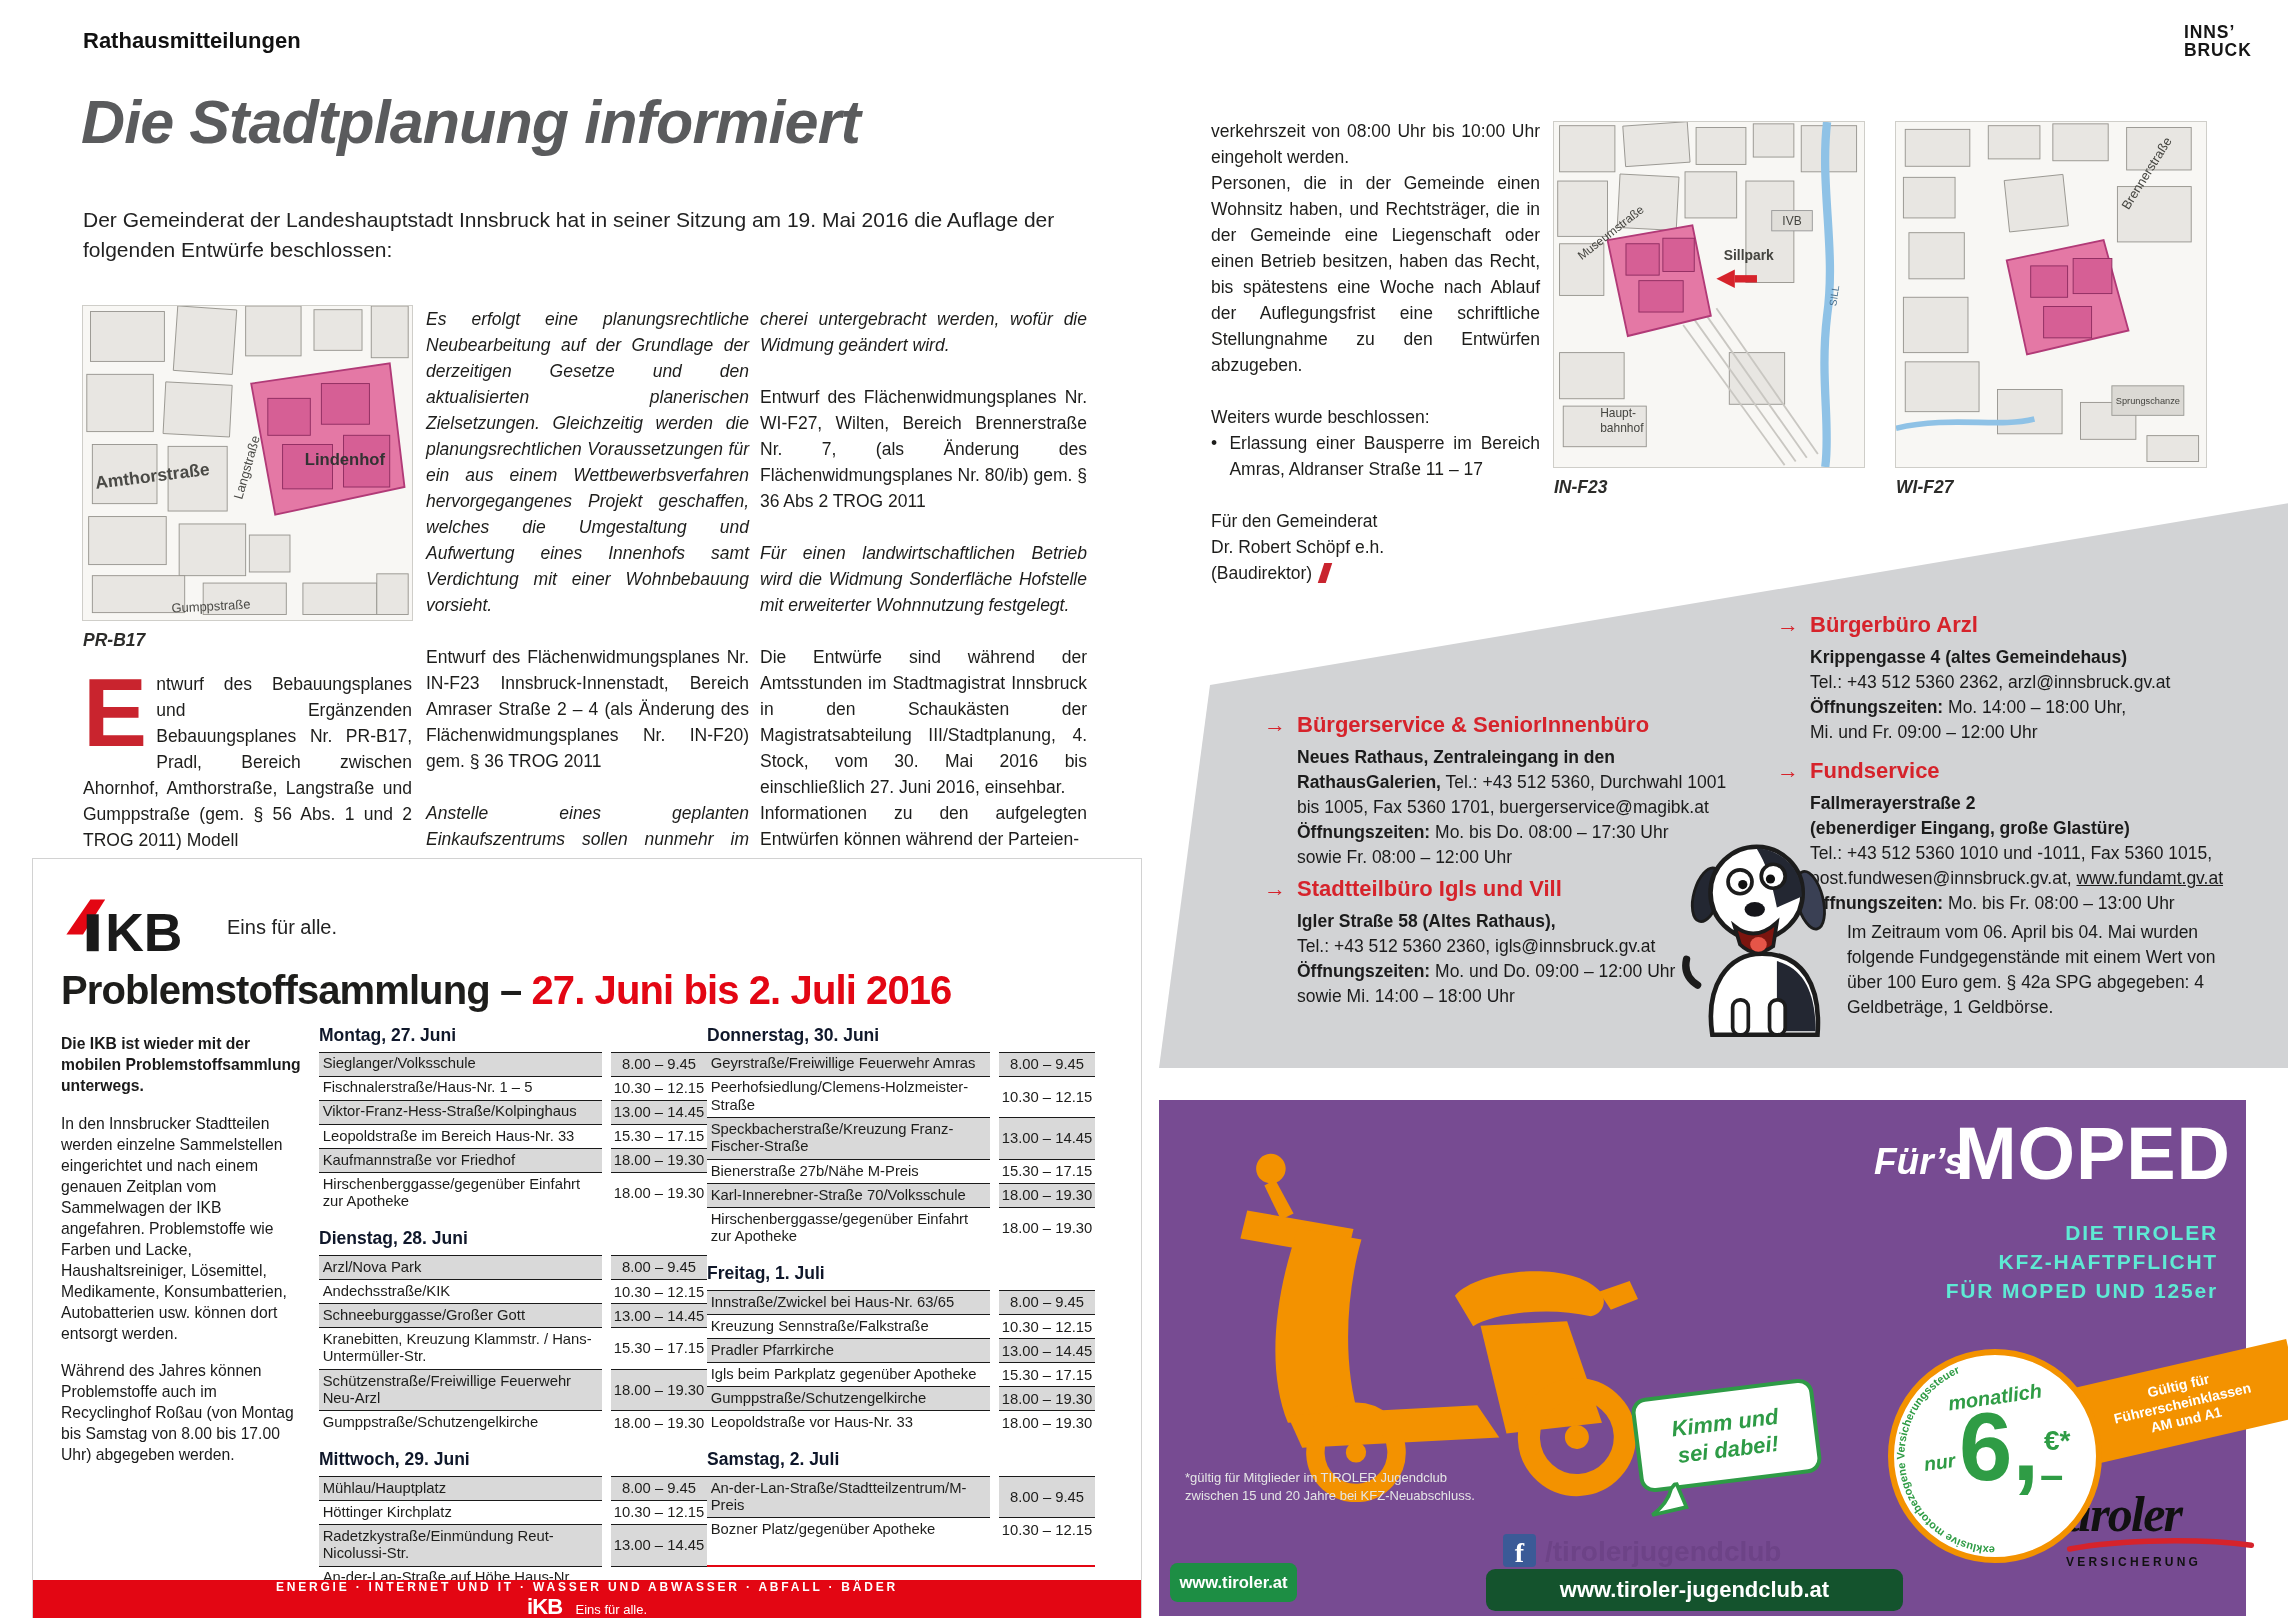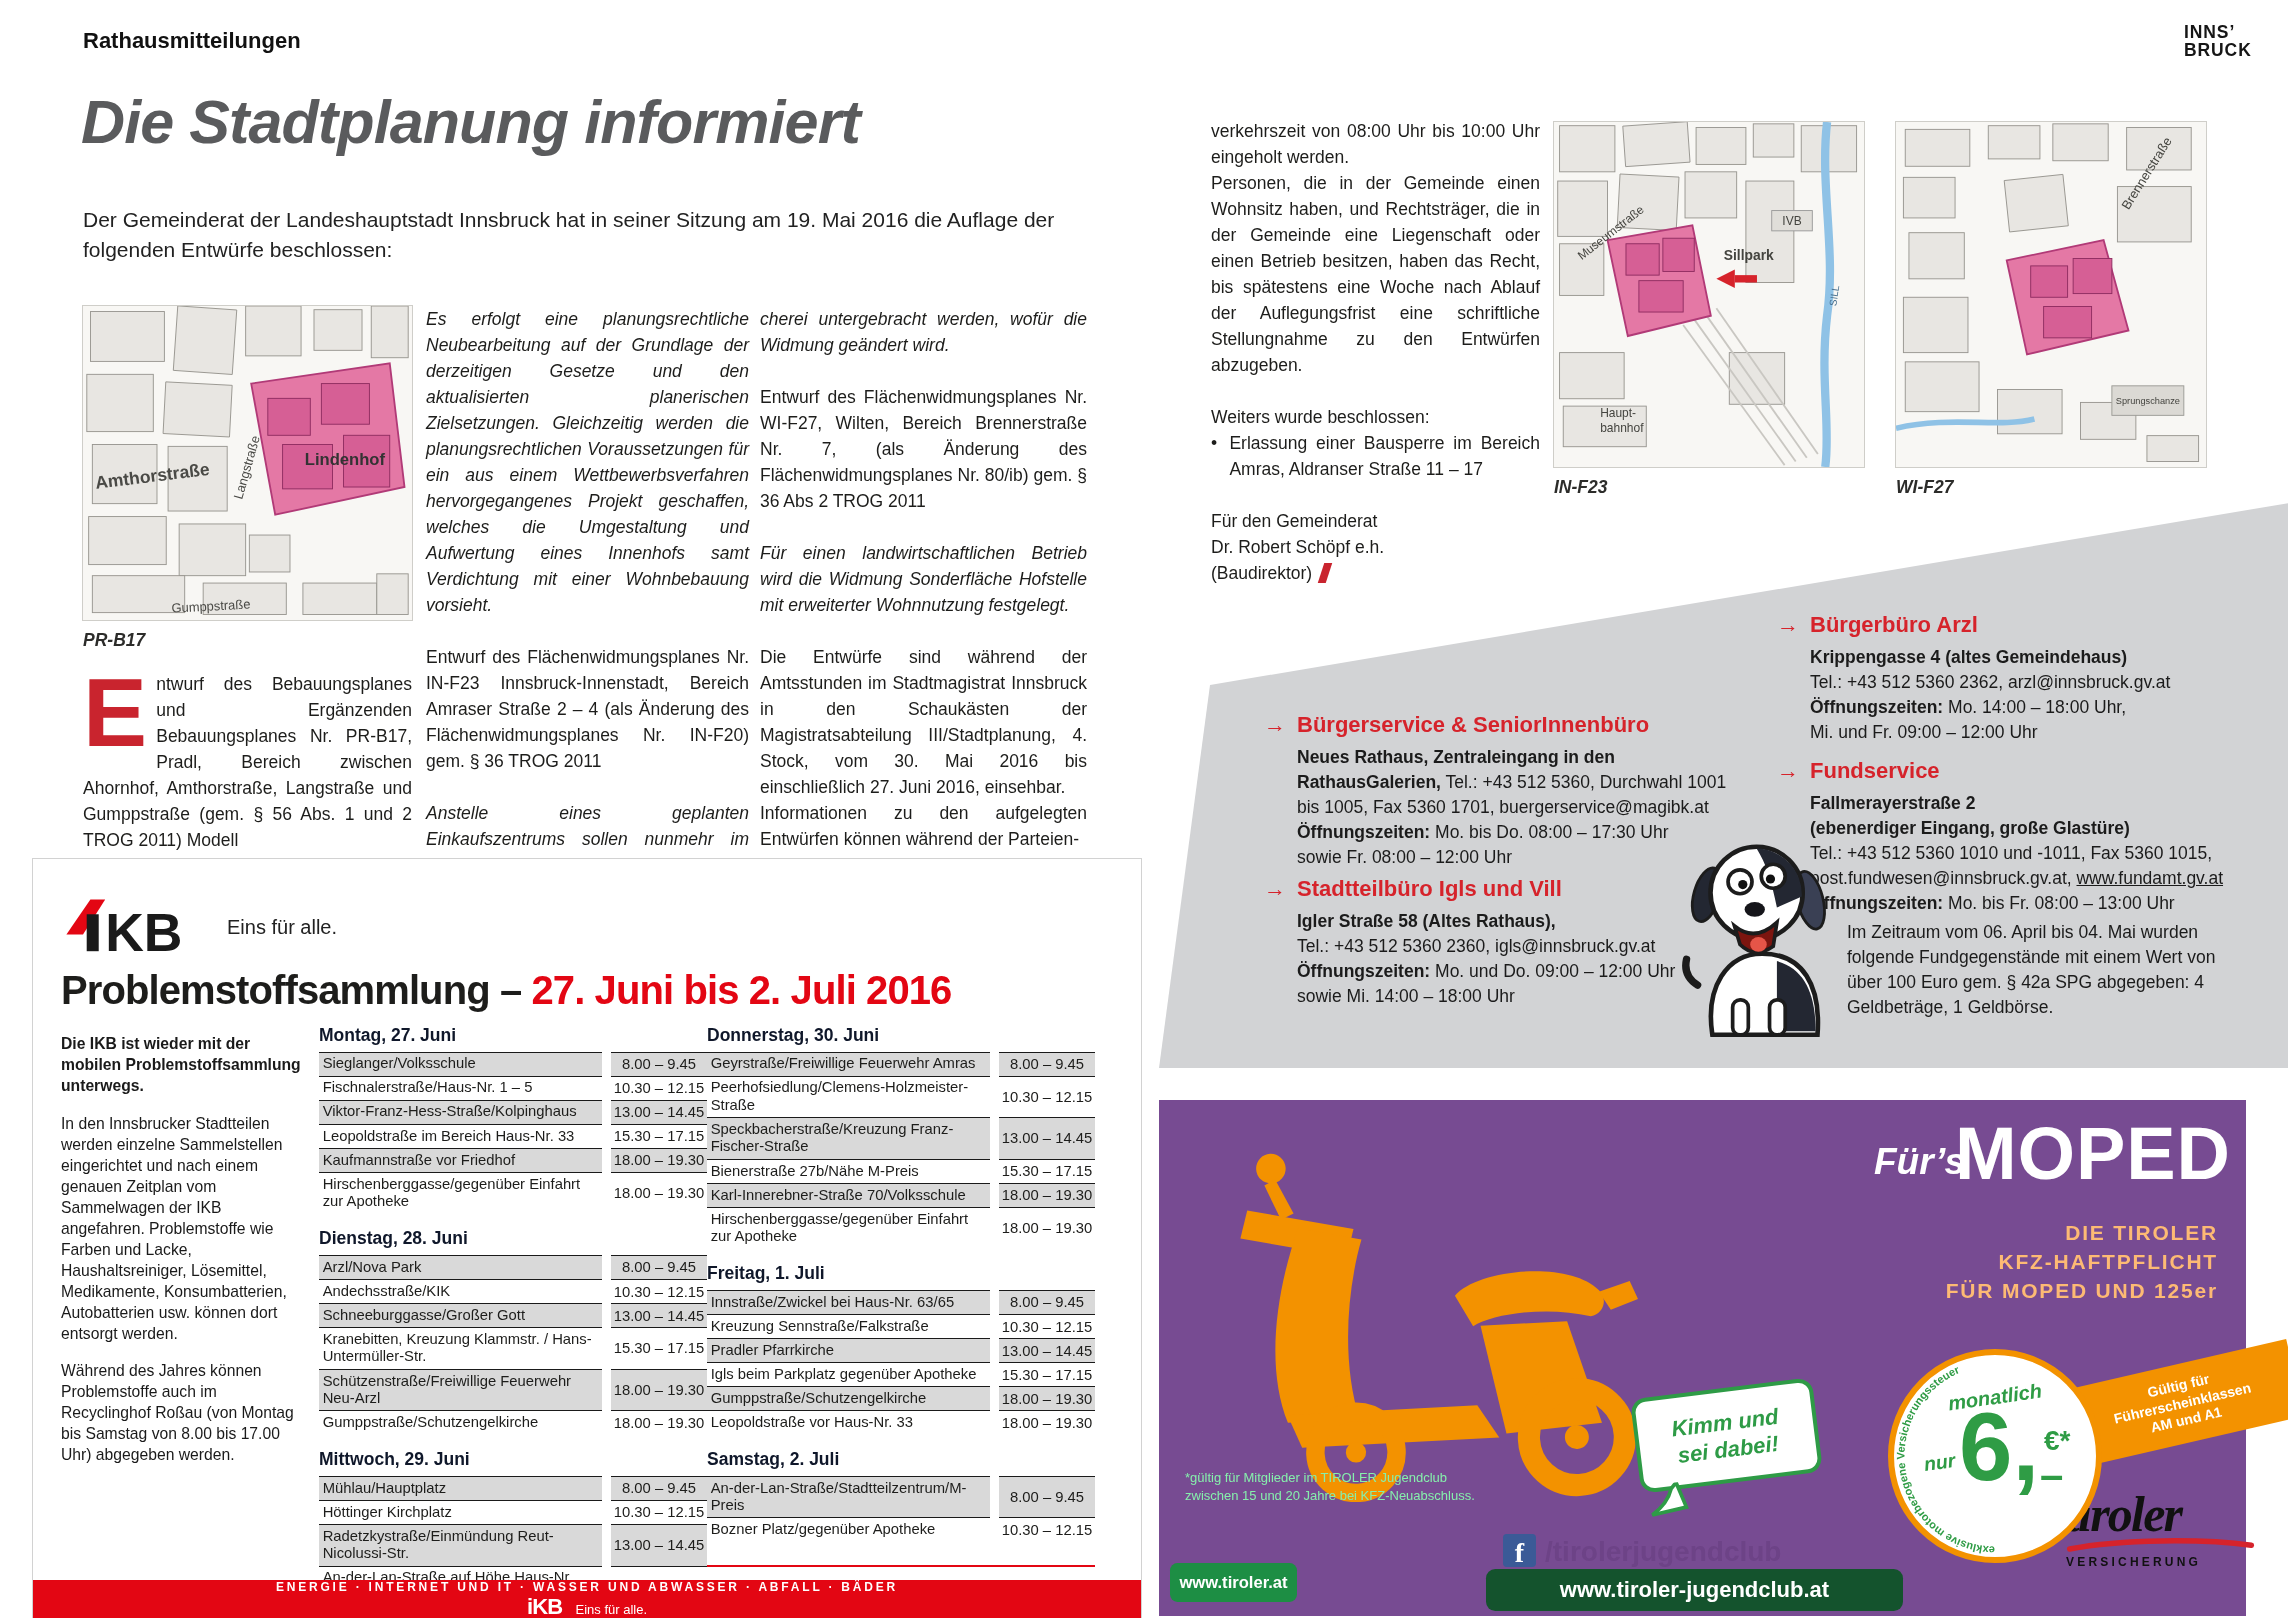--- a/index.html
+++ b/index.html
@@ -51,22 +51,22 @@
   .kontakt .kline{font-size:15.7px;font-weight:bold;color:#e30613;margin-top:3.7px;}
   #ikbbar{position:absolute;left:0;right:0;bottom:0;height:39px;background:#e30613;color:#fff;
           display:flex;align-items:center;justify-content:space-between;padding:0 22px;box-sizing:border-box;flex-direction:column;}
   #ikbbar .services{font-size:12px;letter-spacing:2.8px;font-weight:bold;}
   #ikbbar .blogo{font-size:22px;font-weight:bold;letter-spacing:-0.9px;}
   #ikbbar .btag{font-size:13px;margin-left:9.2px;}
   
   #moped{left:1159px;top:1100px;width:1087px;height:516px;background:#774b92;}
   .fuers{font-size:37px;font-style:italic;font-weight:bold;color:#fff;}
   .mopedtitle{font-size:74px;font-weight:800;color:#fff;letter-spacing:0.9px;}
-  .mopedsub{font-size:21px;font-weight:bold;color:#fdba74;letter-spacing:1.8px;line-height:29px;text-align:right;}
-  .footnote{font-size:13px;line-height:17.5px;color:#86efac;}
+  .mopedsub{font-size:21px;font-weight:bold;color:#5eead4;letter-spacing:1.8px;line-height:29px;text-align:right;}
+  .footnote{font-size:13px;line-height:17.5px;color:#e5e5e5;}
   #badge{left:1888px;top:1349px;width:214px;height:214px;border-radius:50%;background:#fff;
          border:6.5px solid #f39200;box-sizing:border-box;z-index:3;}
   .bgreen{color:#2f9c45;position:absolute;}
   #ribbon{left:2067px;top:1364px;width:231px;height:79px;background:#f39200;transform:rotate(-13deg);
           z-index:2;display:flex;flex-direction:column;align-items:center;justify-content:center;color:#fff;font-weight:bold;}
   #ribbon div{font-size:14px;line-height:17.5px;}
   #bubble{left:1635px;top:1388px;width:175px;height:87px;background:#fff;border:4.6px solid #2e9b46;border-radius:14.8px;
           transform:rotate(-7deg);z-index:3;display:flex;flex-direction:column;align-items:center;justify-content:center;}
   #bubble div{font-size:22px;line-height:27px;font-weight:bold;font-style:italic;color:#2e9b46;}
   .linkbox{border-radius:7.4px;color:#fff;font-weight:bold;display:flex;align-items:center;justify-content:center;}

